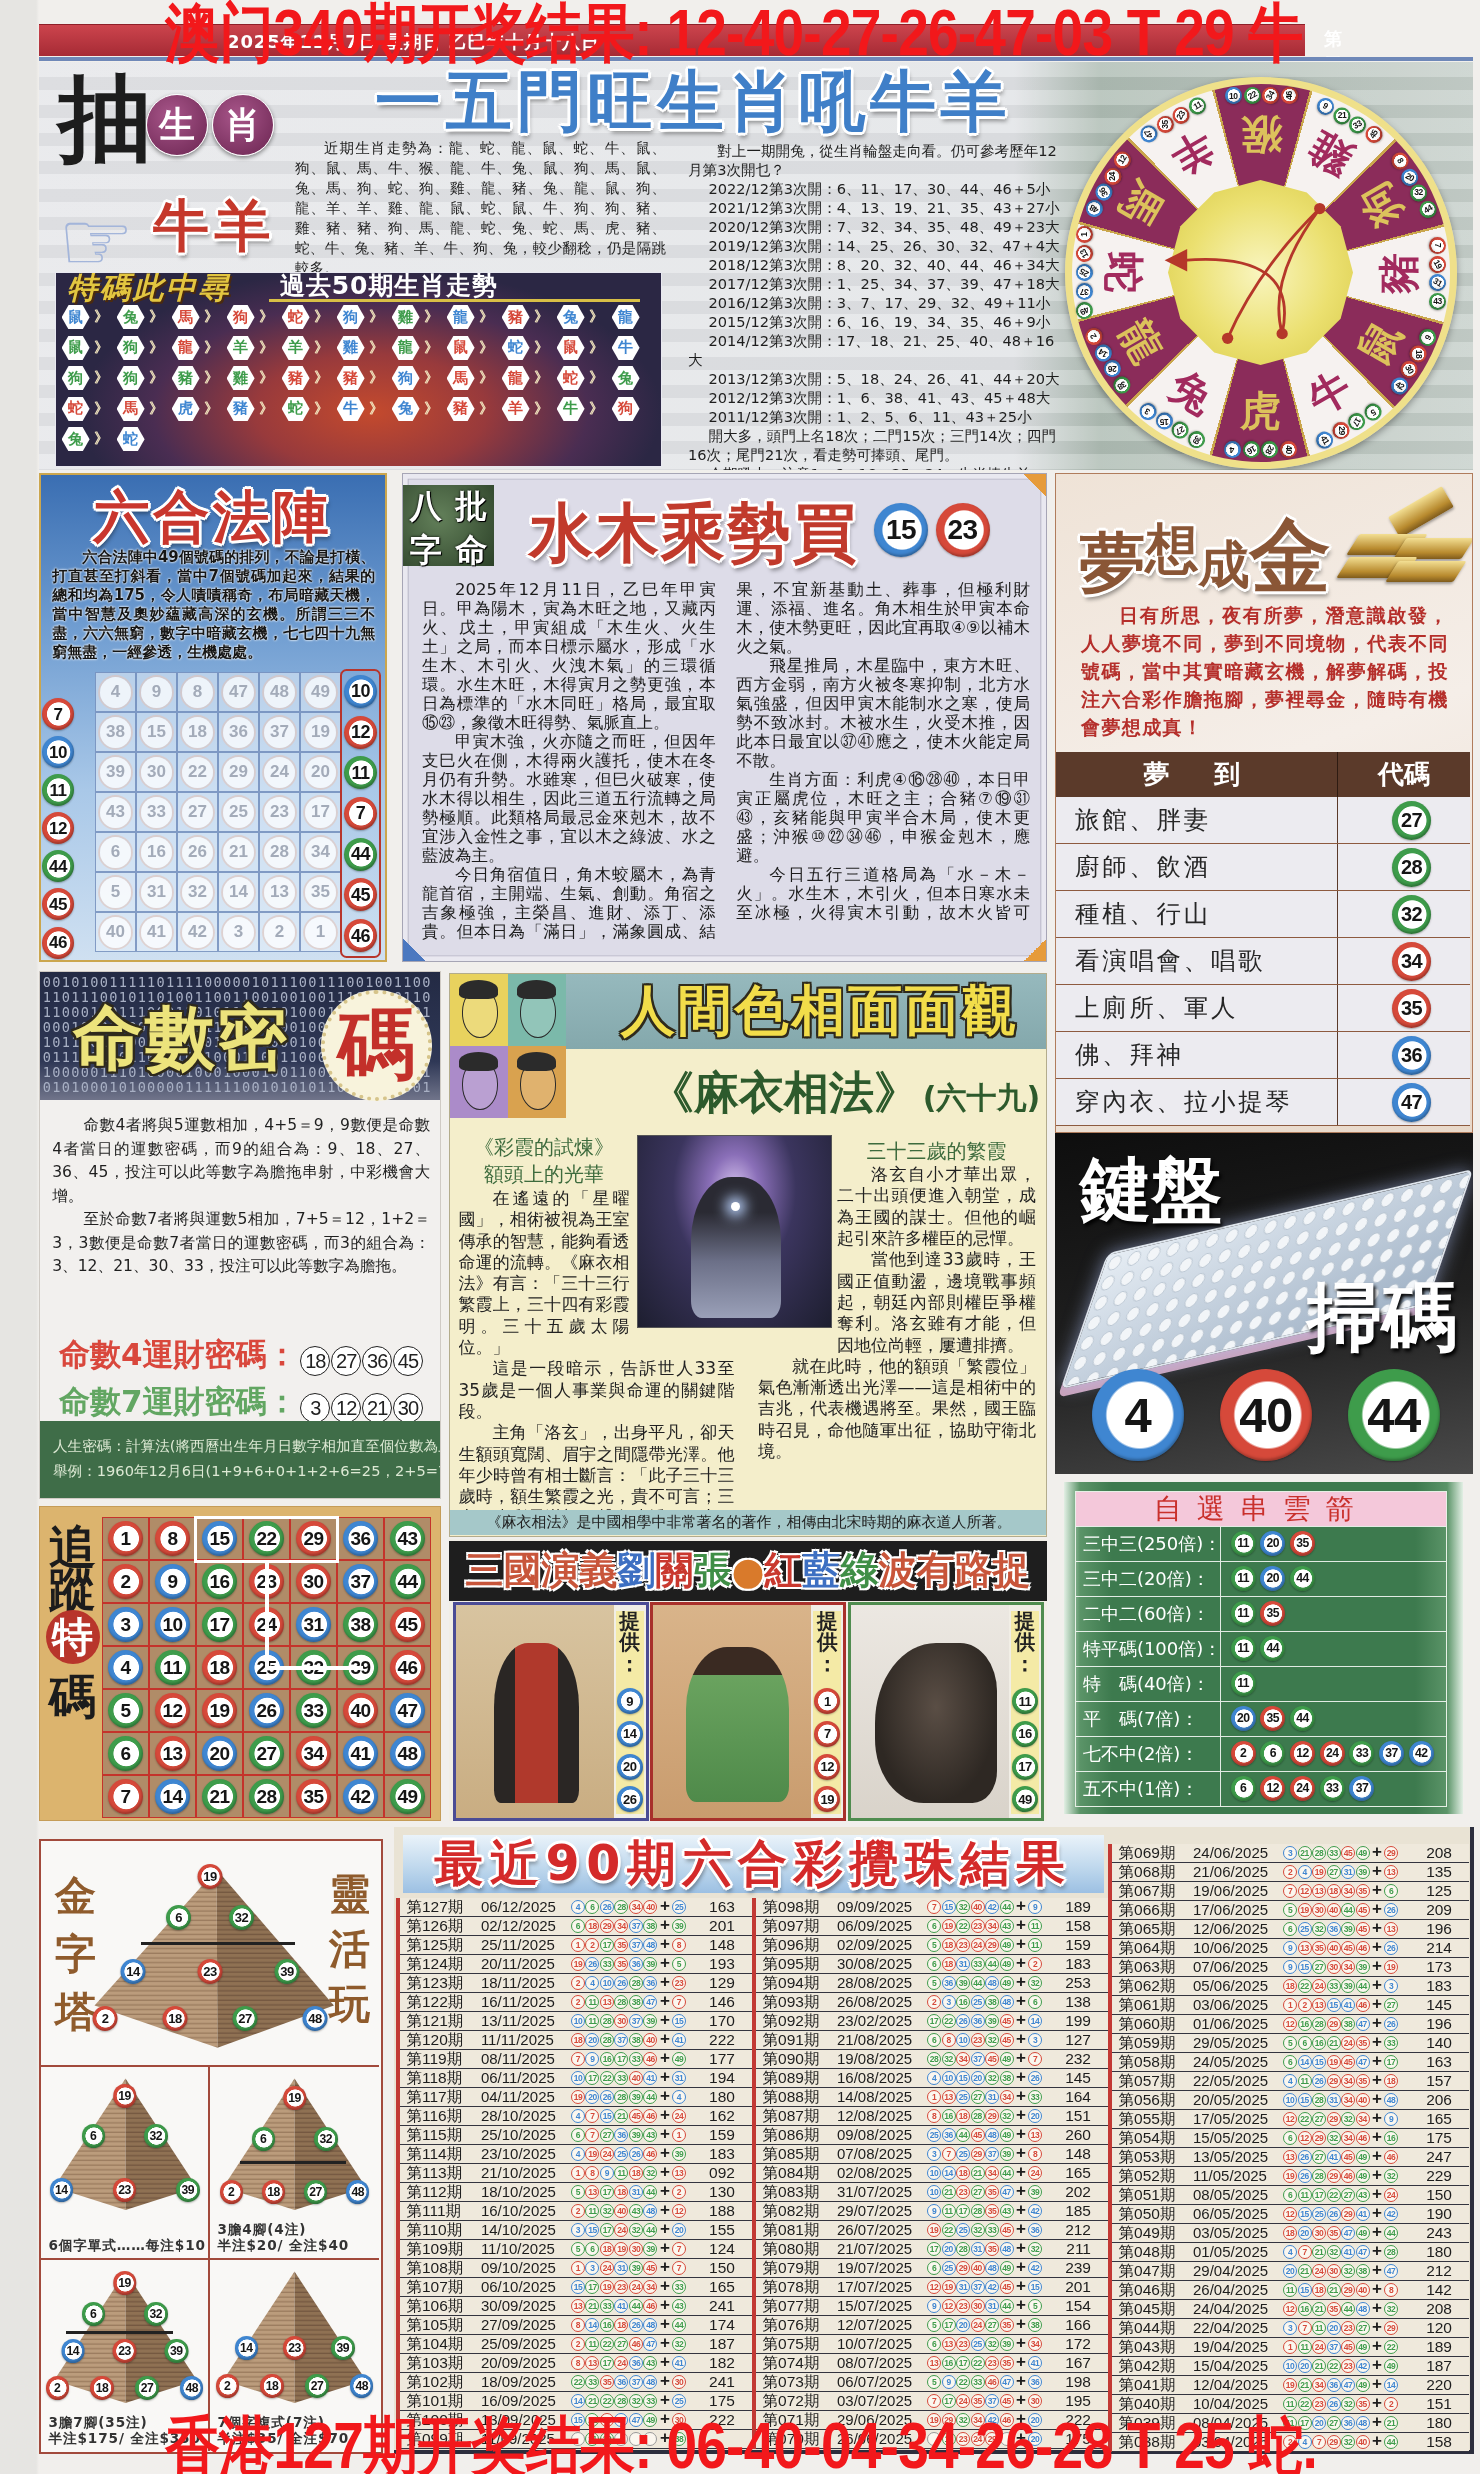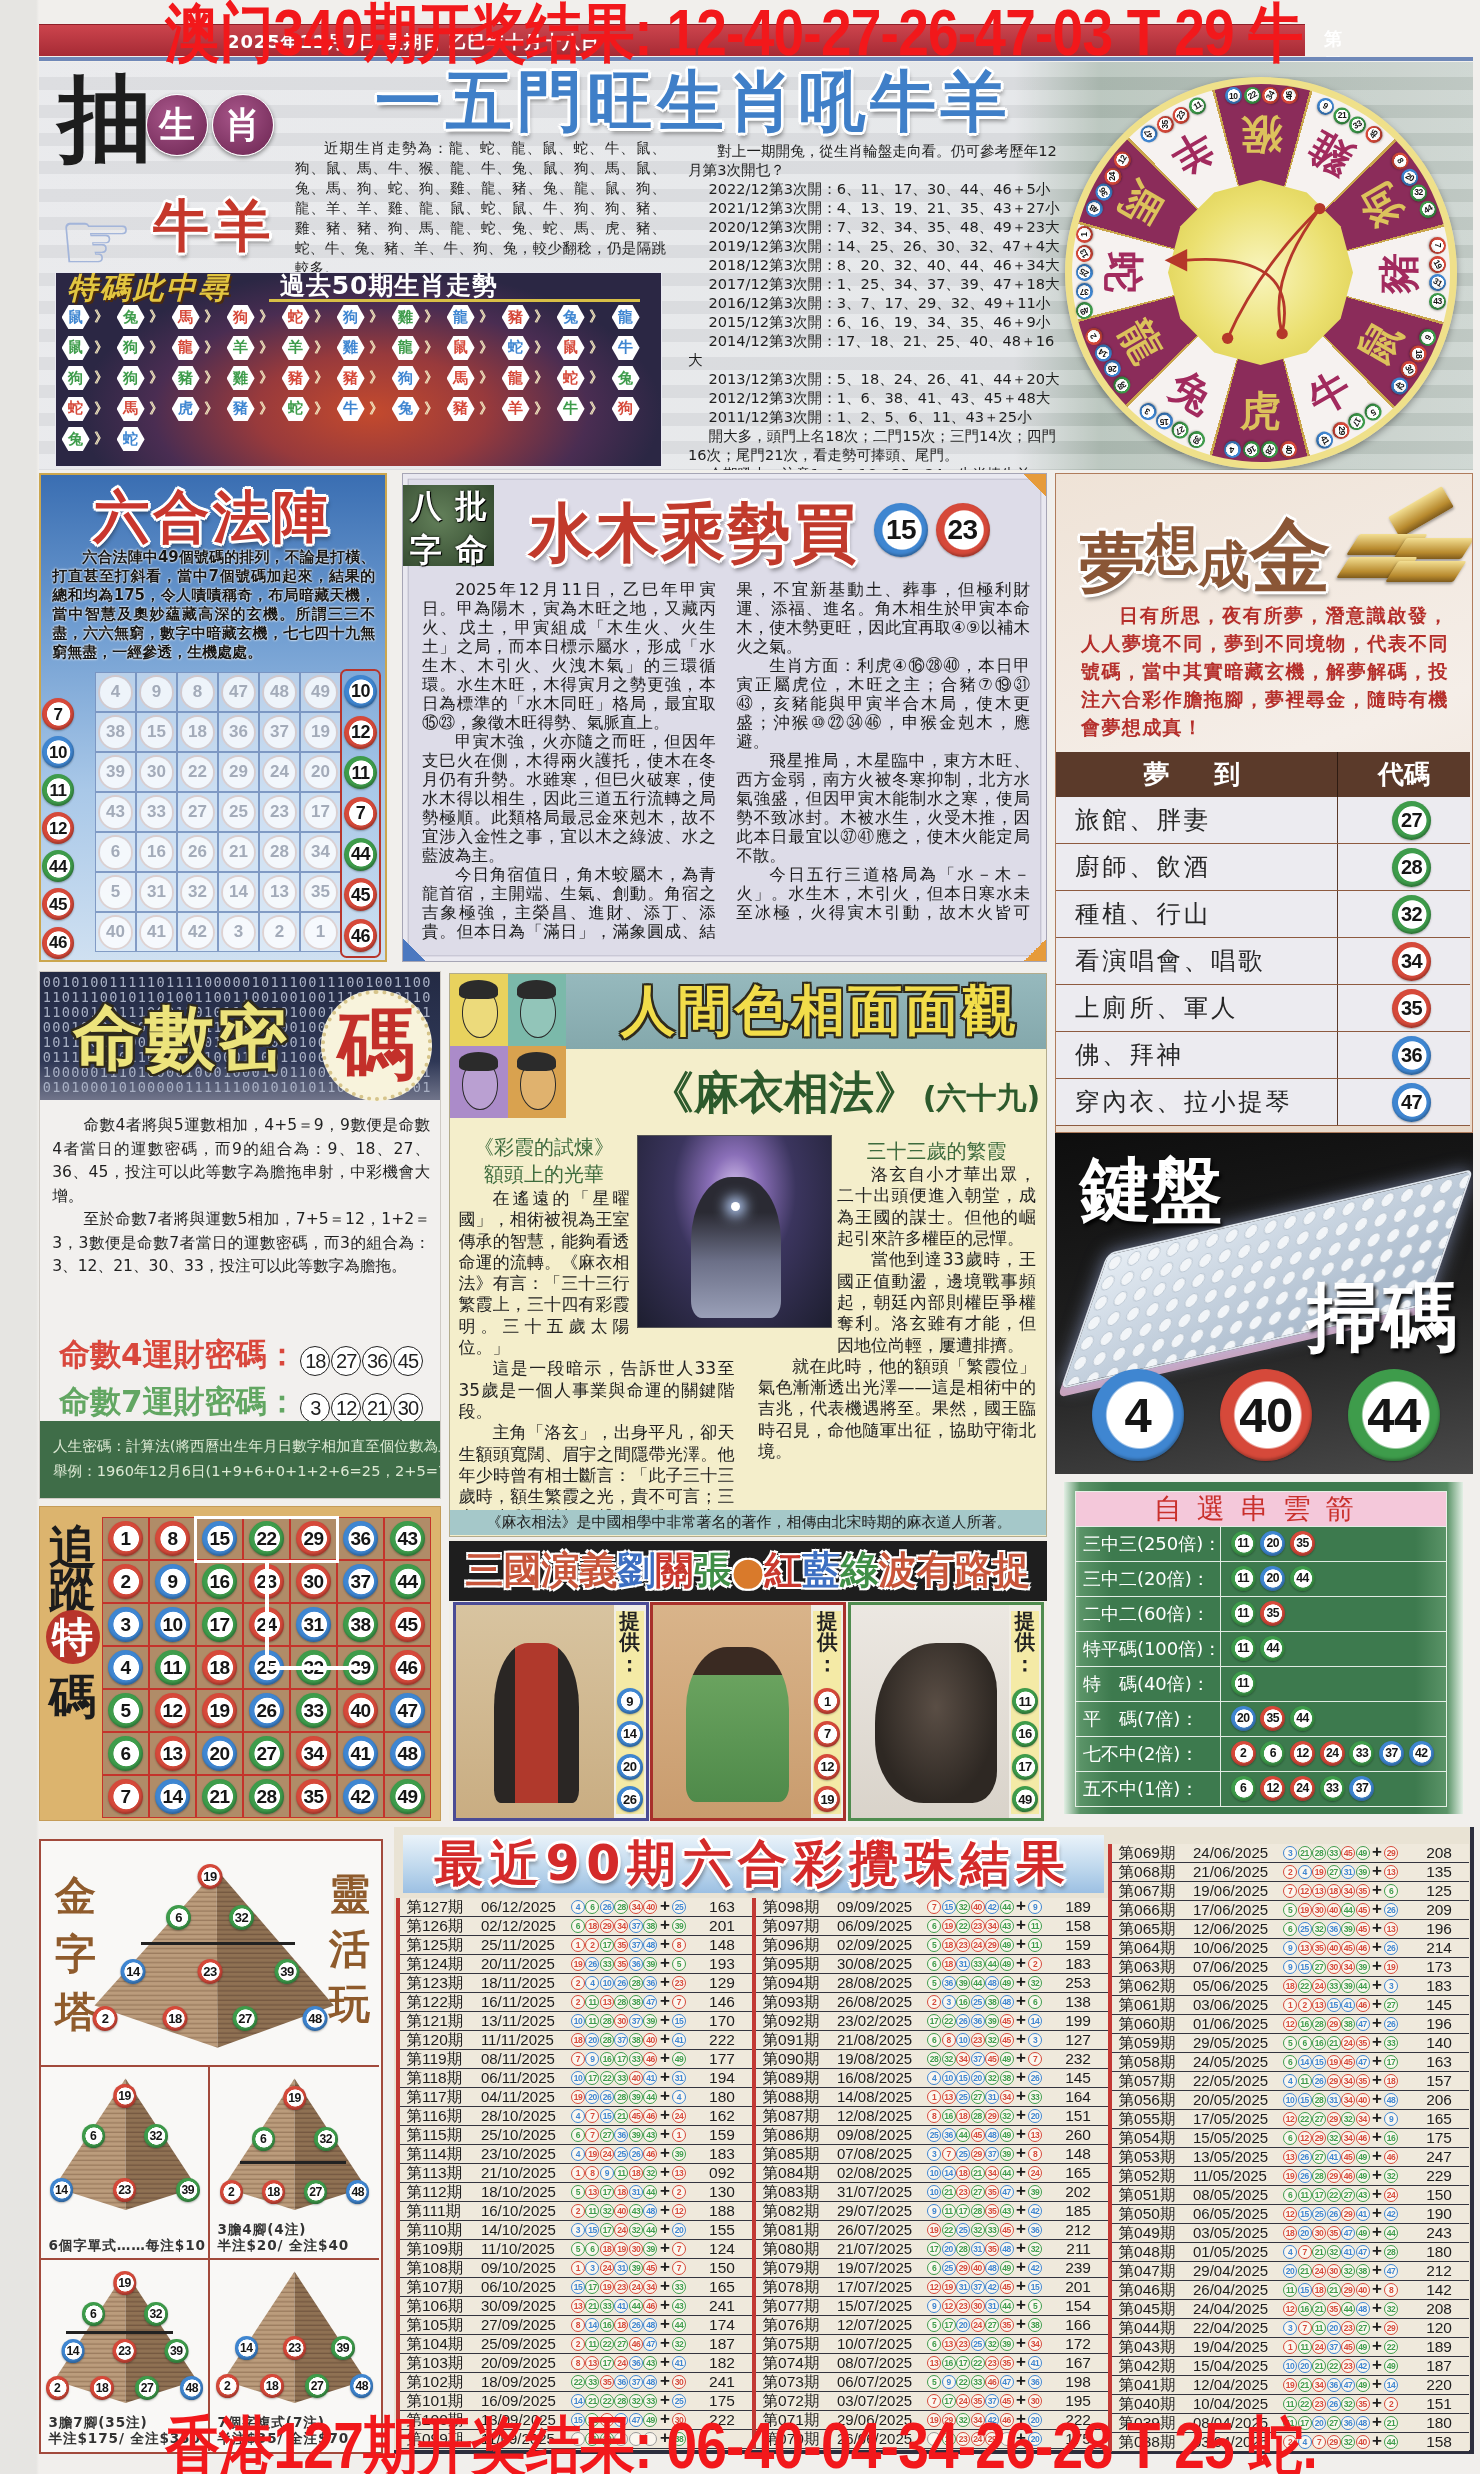--- a/index.html
+++ b/index.html
@@ -759,22 +759,22 @@
     <div class="a bz-title ol">水木乘勢買</div>
     <div class="a bz-balls">
         <span class="ball blue" style="--i: 0;">15</span>
         <span class="ball red" style="--i: 1;">23</span>
       </div>
     <div class="a bz-text">
       <div>
           <p style="--i: 0;">2025年12月11日，乙巳年甲寅日。甲為陽木，寅為木旺之地，又藏丙火、戊土，甲寅組成「木生火、火生土」之局，而本日標示屬水，形成「水生木、木引火、火洩木氣」的三環循環。水生木旺，木得寅月之勢更強，本日為標準的「水木同旺」格局，最宜取⑮㉓，象徵木旺得勢、氣脈直上。</p>
           <p style="--i: 1;">甲寅木強，火亦隨之而旺，但因年支巳火在側，木得兩火護托，使木在冬月仍有升勢。水雖寒，但巳火破寒，使水木得以相生，因此三道五行流轉之局勢極順。此類格局最忌金來剋木，故不宜涉入金性之事，宜以木之綠波、水之藍波為主。</p>
           <p style="--i: 2;">今日角宿值日，角木蛟屬木，為青龍首宿，主開端、生氣、創動。角宿之吉象極強，主榮昌、進財、添丁、添貴。但本日為「滿日」，滿象圓成、結果，不宜新基動土、葬事，但極利財運、添福、進名。角木相生於甲寅本命木，使木勢更旺，因此宜再取④⑨以補木火之氣。</p>
+          <p style="--i: 3;">飛星推局，木星臨中，東方木旺、西方金弱，南方火被冬寒抑制，北方水氣強盛，但因甲寅木能制水之寒，使局勢不致冰封。木被水生，火受木推，因此本日最宜以㊲㊶應之，使木火能定局不散。</p>
           <p style="--i: 4;">生肖方面：利虎④⑯㉘㊵，本日甲寅正屬虎位，木旺之主；合豬⑦⑲㉛㊸，亥豬能與甲寅半合木局，使木更盛；沖猴⑩㉒㉞㊻，申猴金剋木，應避。</p>
-          <p style="--i: 3;">飛星推局，木星臨中，東方木旺、西方金弱，南方火被冬寒抑制，北方水氣強盛，但因甲寅木能制水之寒，使局勢不致冰封。木被水生，火受木推，因此本日最宜以㊲㊶應之，使木火能定局不散。</p>
           <p style="--i: 5;">今日五行三道格局為「水－木－火」。水生木，木引火，但本日寒水未至冰極，火得寅木引動，故木火皆可用。投運宜取綠波為主，藍波稍輔，紅波酌用。</p>
         </div>
 
     </div>
   </section>
 
   <section class="a dream">
     <div class="a dr-title ol">
       <span class="t1">夢</span>
       <span class="t2">想</span>

